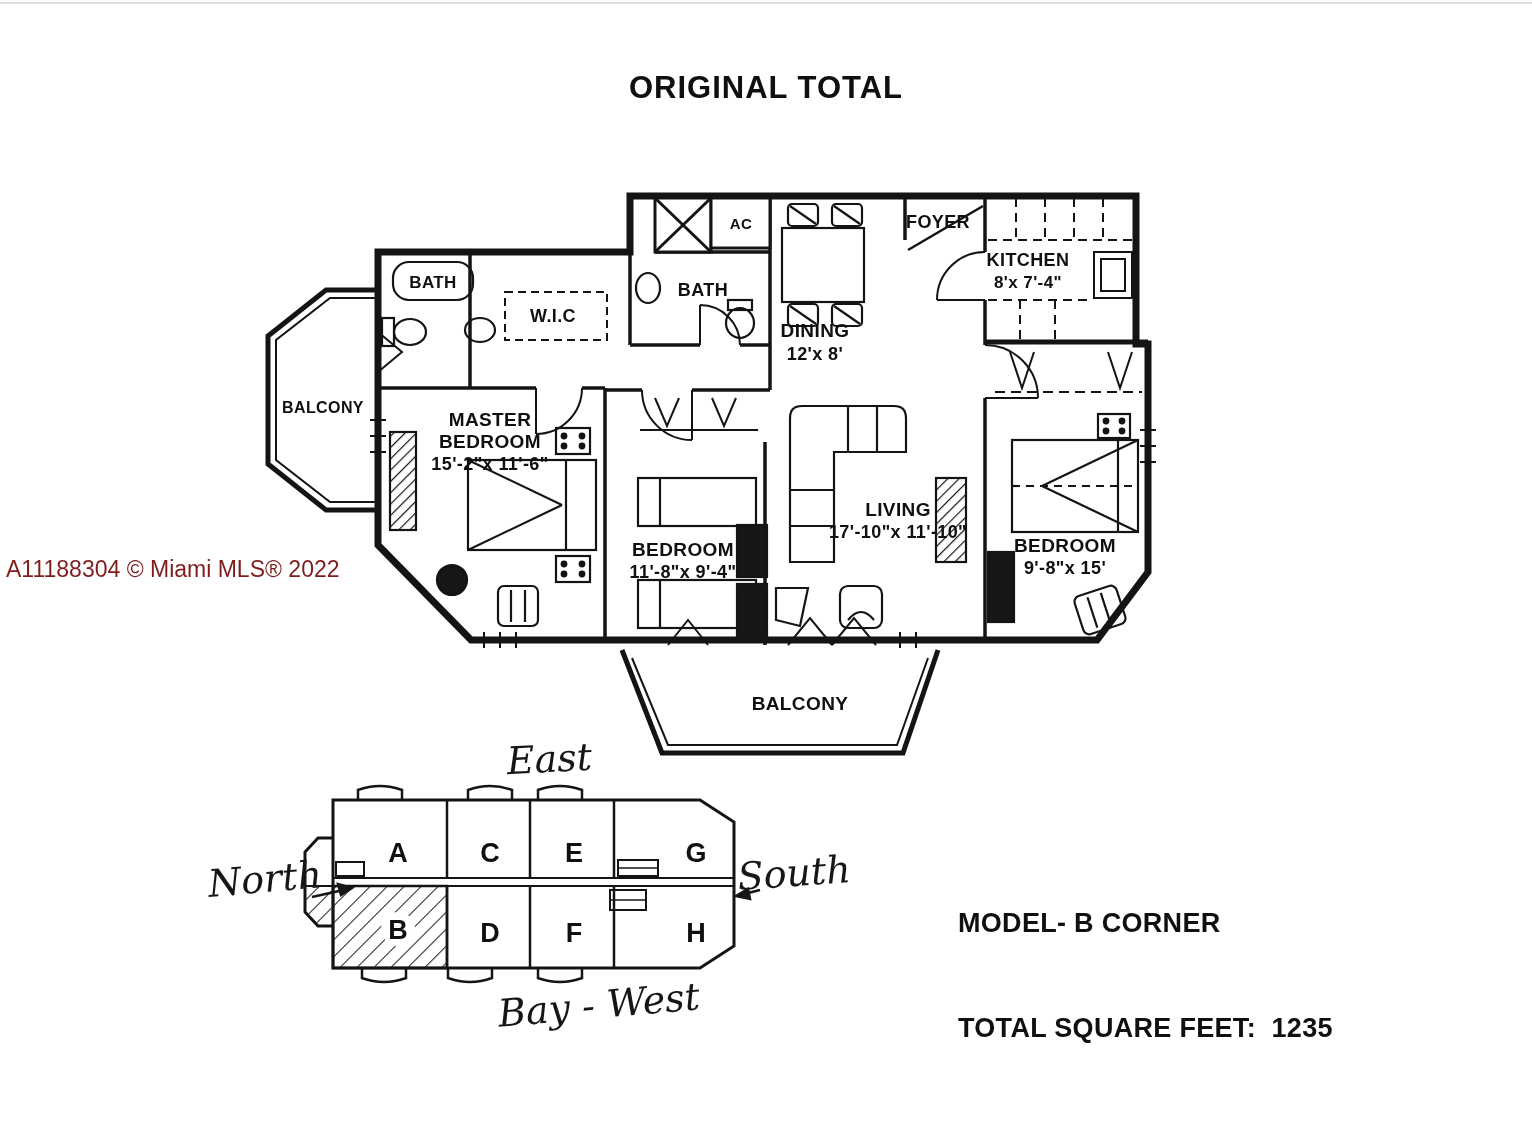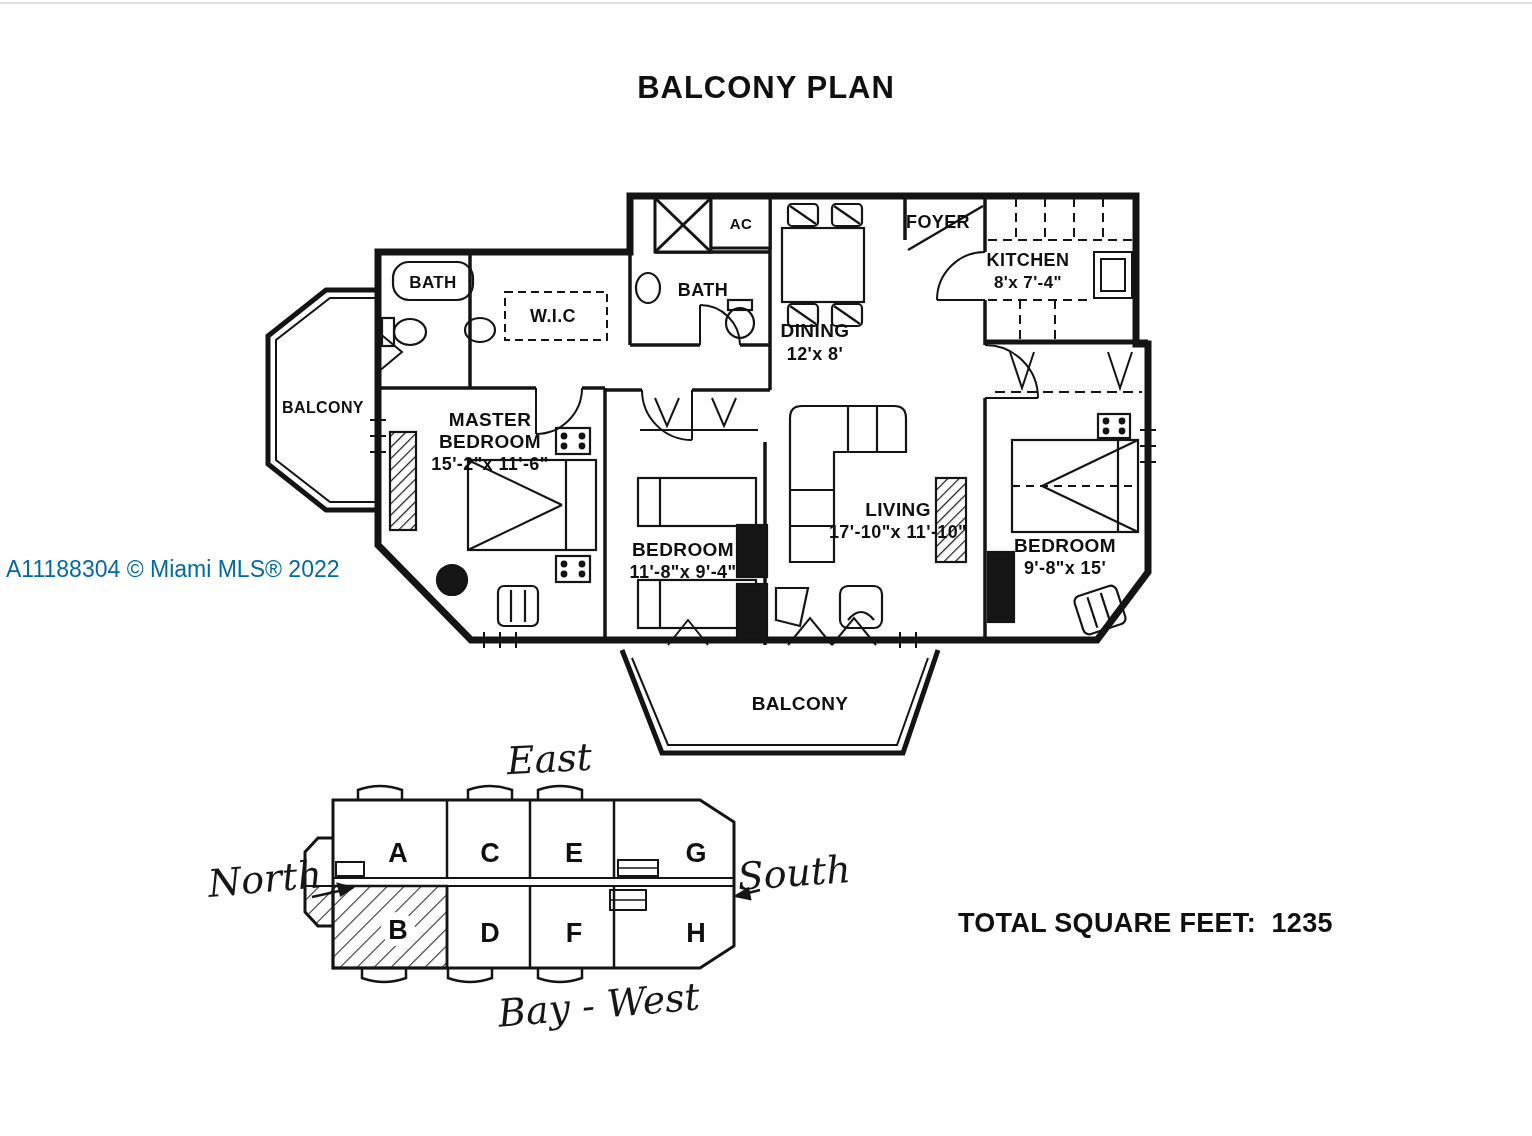--- a/index.html
+++ b/index.html
@@ -1,36 +1,36 @@
 <!DOCTYPE html>
 <html><head>
 <meta charset="utf-8">
 <style>
   html,body{margin:0;padding:0;background:#ffffff;}
   .page{position:relative;width:1532px;height:1136px;background:#ffffff;overflow:hidden;
         font-family:"Liberation Sans",sans-serif;color:#101010;}
   .top-rule{position:absolute;top:2px;left:0;width:100%;height:2px;background:#dedede;}
   .page-title{position:absolute;top:70px;left:0;right:0;text-align:center;
               font-size:31px;font-weight:bold;letter-spacing:1px;}
-  .watermark{position:absolute;top:556px;left:6px;font-size:23px;color:#0369a1;}
+  .watermark{position:absolute;top:556px;left:6px;font-size:23px;color:#7f1d1d;}
   .model-info{position:absolute;top:836px;left:958px;font-size:27px;font-weight:bold;
               line-height:35px;letter-spacing:.3px;white-space:pre;}
   svg{position:absolute;top:0;left:0;}
   svg text{font-family:"Liberation Sans",sans-serif;fill:#101010;}
   .rl{font-weight:bold;text-anchor:middle;letter-spacing:.4px;}
   .kp-letter{font-size:27px;font-weight:bold;text-anchor:middle;}
   .dir-label{font-family:"DejaVu Serif",serif;font-style:italic;font-size:38px;
              text-anchor:middle;fill:#161616;}
 </style>
 </head>
 <body>
 
 <div class="page">
   <div class="top-rule"></div>
-  <h1 class="page-title" style="margin:0;font-size:31px;">BALCONY PLAN</h1>
+  <h1 class="page-title" style="margin:0;font-size:31px;">ORIGINAL TOTAL</h1>
   <div class="watermark">A11188304 © Miami MLS® 2022</div>
 
   <svg width="1532" height="1136" viewBox="0 0 1532 1136">
     <defs>
       <pattern id="hatch" width="8" height="8" patternUnits="userSpaceOnUse" patternTransform="rotate(45)">
         <line x1="0" y1="0" x2="0" y2="8" stroke="#141414" stroke-width="2.4"></line>
       </pattern>
       <pattern id="hatchB" width="12" height="12" patternUnits="userSpaceOnUse" patternTransform="rotate(45)">
         <line x1="0" y1="0" x2="0" y2="12" stroke="#2a2a2a" stroke-width="2.2"></line>
       </pattern>
@@ -287,15 +287,16 @@
     </g>
     <g stroke="#161616" stroke-width="2.5" fill="#161616">
       <line x1="312" y1="897" x2="348" y2="889"></line>
       <polygon points="352,888 338,884 341,895"></polygon>
       <line x1="760" y1="890" x2="740" y2="895"></line>
       <polygon points="736,896 750,899 748,889"></polygon>
     </g>
   </svg>
 
   <div class="model-info">
+    <div>MODEL- B CORNER</div>
     <div>TOTAL SQUARE FEET:  1235</div>
   </div>
 </div>
 
 </body></html>

